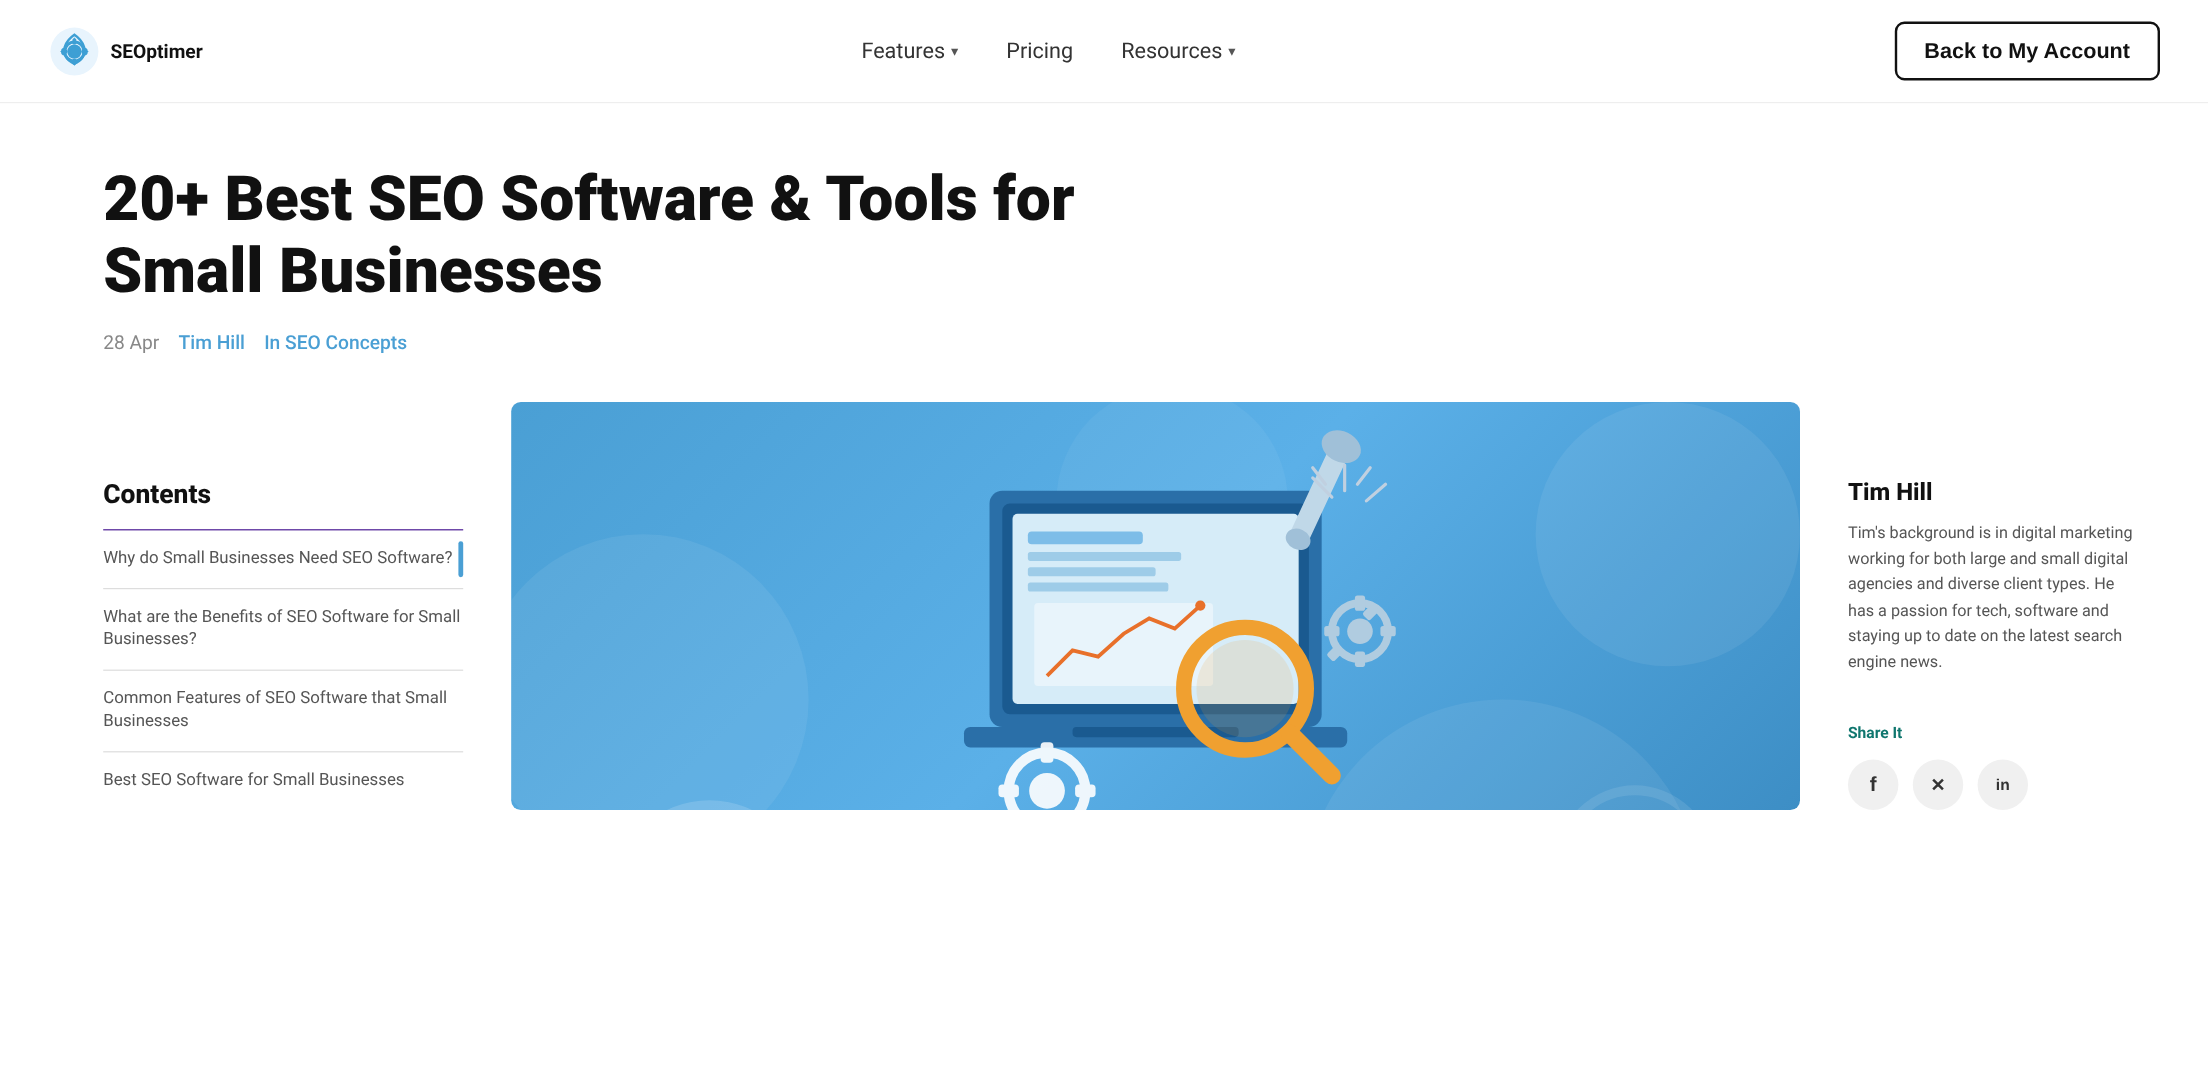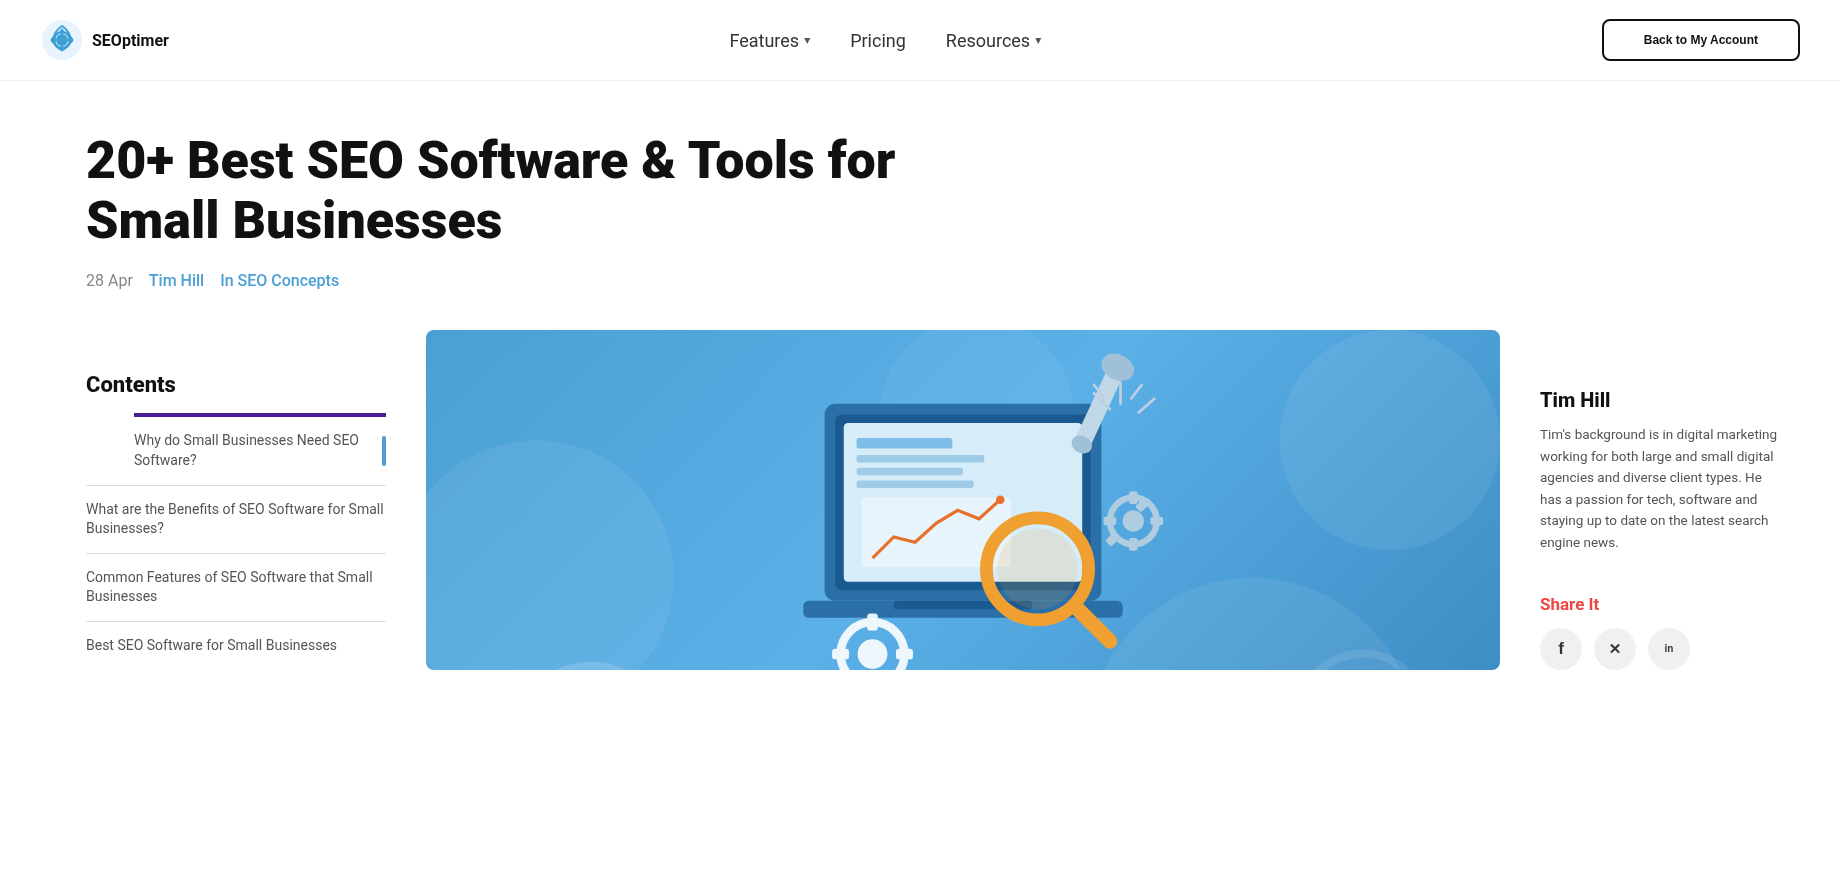--- a/index.html
+++ b/index.html
@@ -55,22 +55,22 @@
       font-weight: 400;
     }
     .chevron {
       font-size: 12px;
       color: #555;
     }
     .btn-account {
       border: 2px solid #111;
       background: #fff;
       color: #111;
-      padding: 12px 40px;
-      font-size: 12px;
+      padding: 12px 23px;
+      font-size: 18px;
       font-weight: 600;
       border-radius: 8px;
       cursor: pointer;
     }
 
     
     .main-content {
       padding: 50px 60px 0 86px;
     }
 
@@ -124,22 +124,21 @@
     .toc-item {
       padding: 14px 0;
       border-top: 1px solid #ddd;
       font-size: 14px;
       color: #555;
       cursor: pointer;
       line-height: 1.4;
       position: relative;
     }
     .toc-item:first-of-type {
-      border-top: 4px solid #4c1d95;
-      margin-left: 48px;
+      border-top: 1px solid #4c1d95;
     }
     .toc-item.active::after {
       content: '';
       position: absolute;
       right: 0;
       top: 50%;
       transform: translateY(-50%);
       width: 4px;
       height: 30px;
       background: #4a9fd4;
@@ -184,23 +183,23 @@
       color: #111;
       margin-bottom: 12px;
     }
     .author-bio {
       font-size: 13.5px;
       color: #555;
       line-height: 1.6;
       margin-bottom: 40px;
     }
     .share-title {
-      font-size: 17px;
+      font-size: 13px;
       font-weight: 700;
-      color: #ef4444;
+      color: #0f766e;
       margin-bottom: 14px;
     }
     .share-buttons {
       display: flex;
       gap: 12px;
     }
     .share-btn {
       width: 42px;
       height: 42px;
       border-radius: 50%;
@@ -379,21 +378,21 @@
 
         <div class="share-title">Share It</div>
         <div class="share-buttons">
           <button class="share-btn">
             <span style="font-weight:700; font-size:17px;">f</span>
           </button>
           <button class="share-btn">
             <span style="font-weight:700; font-size:15px;">✕</span>
           </button>
           <button class="share-btn">
-            <span style="font-weight:700; font-size:10px;">in</span>
+            <span style="font-weight:700; font-size:13px;">in</span>
           </button>
         </div>
       </aside>
 
     </div>
   </div>
 
 </div>
 
 </body></html>

